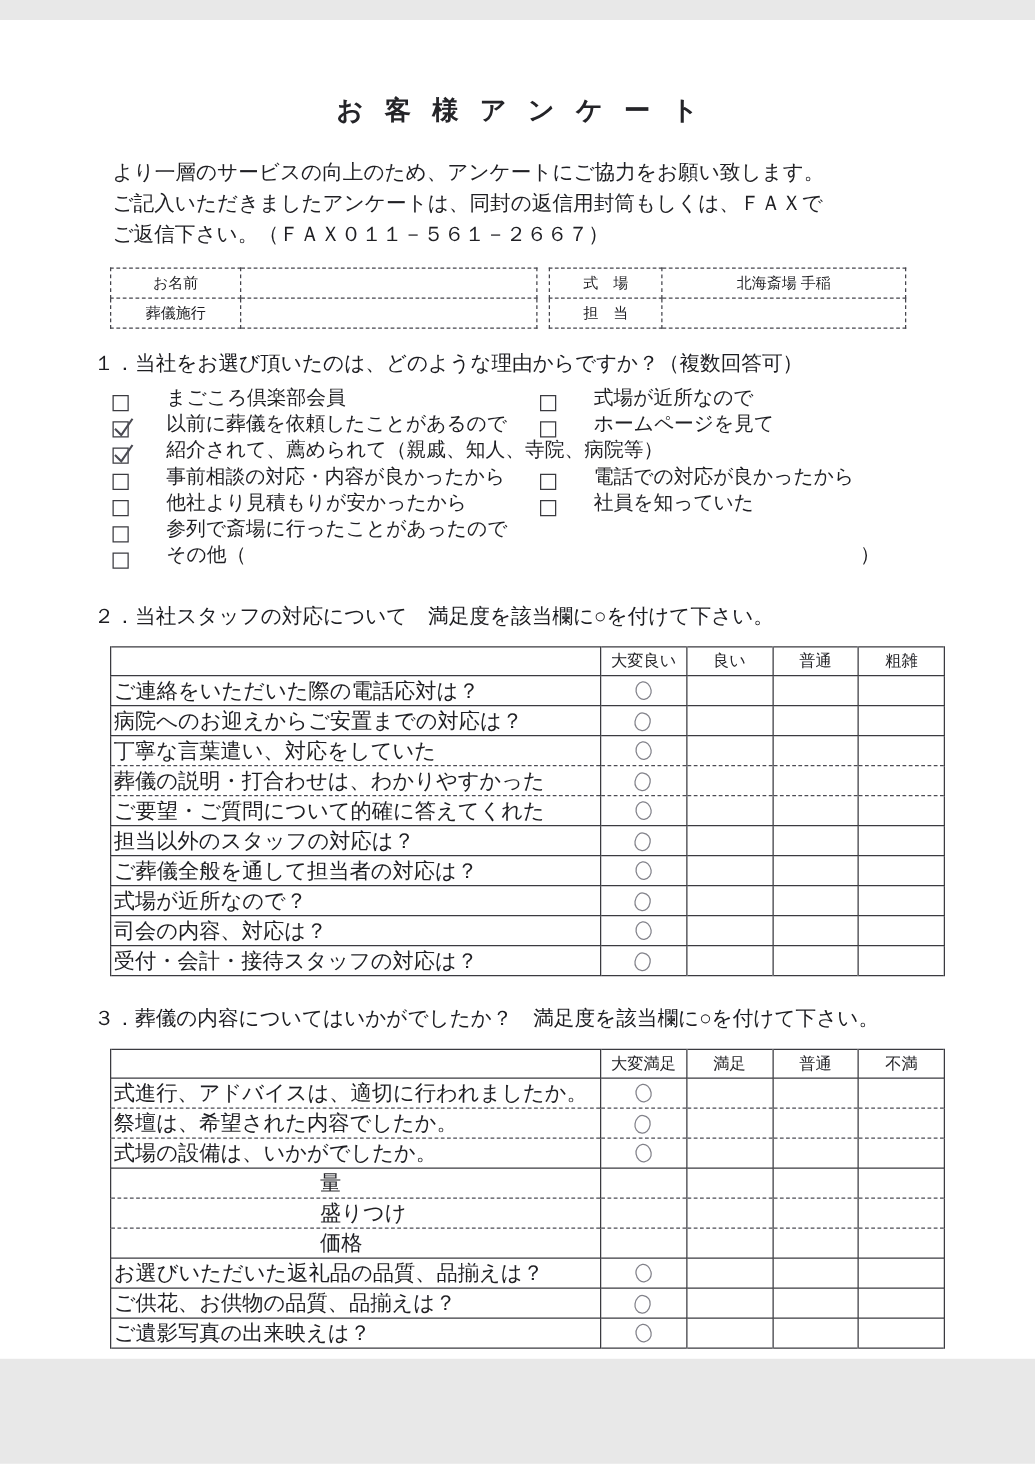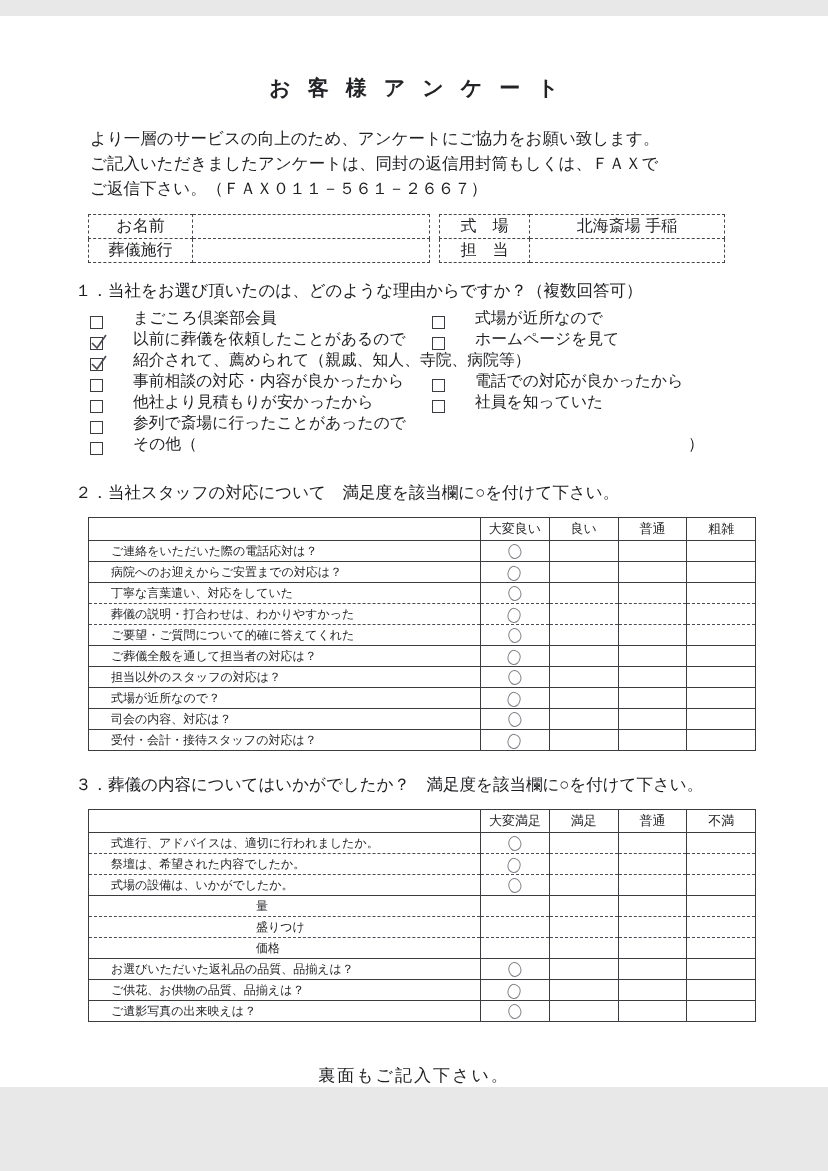--- a/index.html
+++ b/index.html
@@ -17,21 +17,21 @@
   }
   .intro { margin:24px 0 0 90px; width:670px; font-size:16.5px; line-height:25px; }
   .intro div { white-space:nowrap; }
   
   .info-row { display:flex; margin:13px 0 0 88px; gap:9px; }
   table.info { border-collapse:collapse; table-layout:fixed; }
   table.info.left  { width:342px; }
   table.info.right { width:286px; }
   table.info td {
     border:1.6px dashed #45454c; height:24px;
-    font-size:16px; overflow:hidden; white-space:nowrap;
+    font-size:12px; overflow:hidden; white-space:nowrap;
   }
   table.info td.ilabel { text-align:center; }
   table.info.left  td.ilabel { width:104px; }
   table.info.right td.ilabel { width:90px; }
   table.info td.ivalue { text-align:center; }
   
   .q-heading { margin-left:75px; font-size:16.5px; white-space:nowrap; color:#1c1c20; }
   .q1-heading { margin-top:17px;font-family:Liberation Serif, serif; }
   .q2-heading { margin-top:27px; }
   .q3-heading { margin-top:23px; }
@@ -57,21 +57,21 @@
   table.rating col.rcol { width:68.75px; }
   table.rating th, table.rating td { border-left:1.5px solid #3b3b40; border-right:1.5px solid #3b3b40; }
   table.rating th {
     height:23px; font-size:13px; font-weight:400;
     border-bottom:1.5px solid #3b3b40; color:#26262a;
   }
   table.rating td { height:21px; border-bottom:1.5px solid #3b3b40; }
   table.rating tr.dashed td { border-bottom:1.5px dashed #4c4c54; }
   table.rating tr:last-child td { border-bottom:none; }
   table.rating td.q {
-    position:relative; font-size:12px; padding:0 4px 0 22px;
+    position:relative; font-size:17px; padding:0 4px 0 2px;
     white-space:nowrap; overflow:hidden;
   }
   table.rating td.q.indent { padding-left:167px; }
   table.rating td.q .sub { position:absolute; left:167px; top:0; }
   table.rating td.q div { line-height:20px; }
   table.rating td.rate { text-align:center; vertical-align:middle; }
   .circle-mark {
     display:inline-block; width:13px; height:15px;
     border:1.6px solid #82828a;
     border-radius:52% 48% 55% 45% / 48% 55% 45% 52%;
@@ -238,28 +238,28 @@
           <td class="rate"></td>
         </tr>
         <tr>
           <td class="q">ご要望・ご質問について的確に答えてくれた</td>
           <td class="rate"><span class="circle-mark"></span></td>
           <td class="rate"></td>
           <td class="rate"></td>
           <td class="rate"></td>
         </tr>
         <tr>
+          <td class="q">担当以外のスタッフの対応は？</td>
+          <td class="rate"><span class="circle-mark"></span></td>
+          <td class="rate"></td>
+          <td class="rate"></td>
+          <td class="rate"></td>
+        </tr>
+        <tr>
           <td class="q">ご葬儀全般を通して担当者の対応は？</td>
-          <td class="rate"><span class="circle-mark"></span></td>
-          <td class="rate"></td>
-          <td class="rate"></td>
-          <td class="rate"></td>
-        </tr>
-        <tr>
-          <td class="q">担当以外のスタッフの対応は？</td>
           <td class="rate"><span class="circle-mark"></span></td>
           <td class="rate"></td>
           <td class="rate"></td>
           <td class="rate"></td>
         </tr>
         <tr>
           <td class="q">式場が近所なので？</td>
           <td class="rate"><span class="circle-mark"></span></td>
           <td class="rate"></td>
           <td class="rate"></td>

